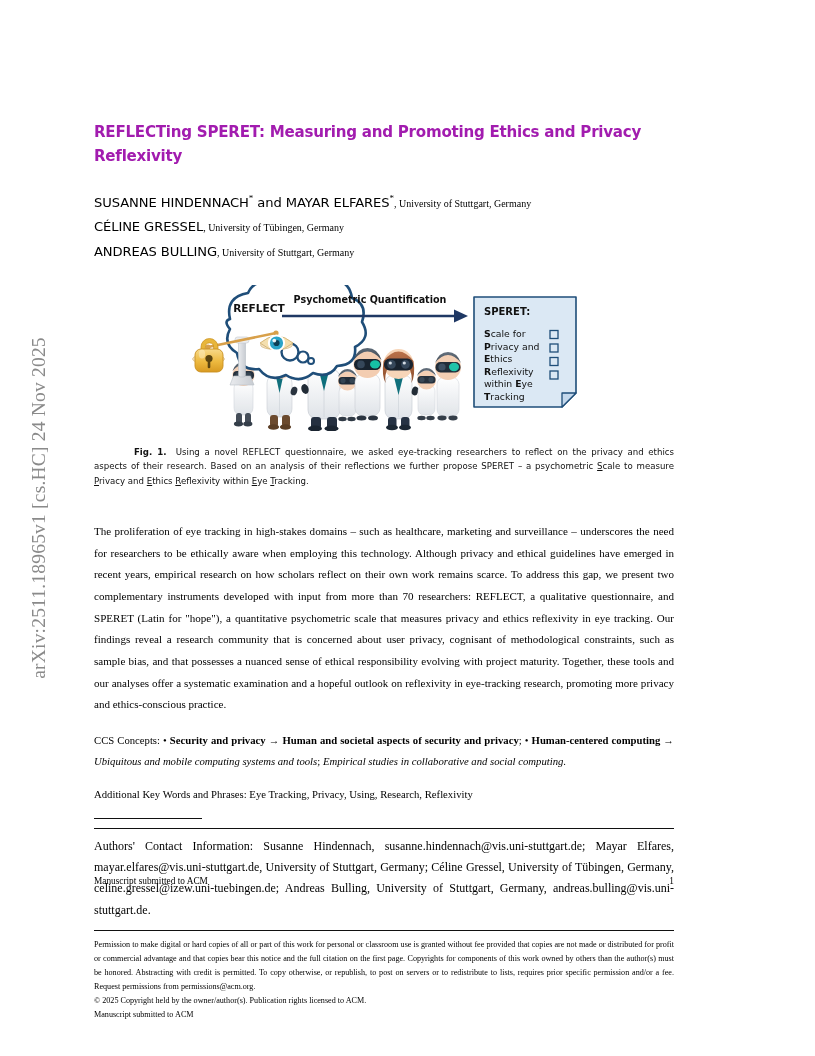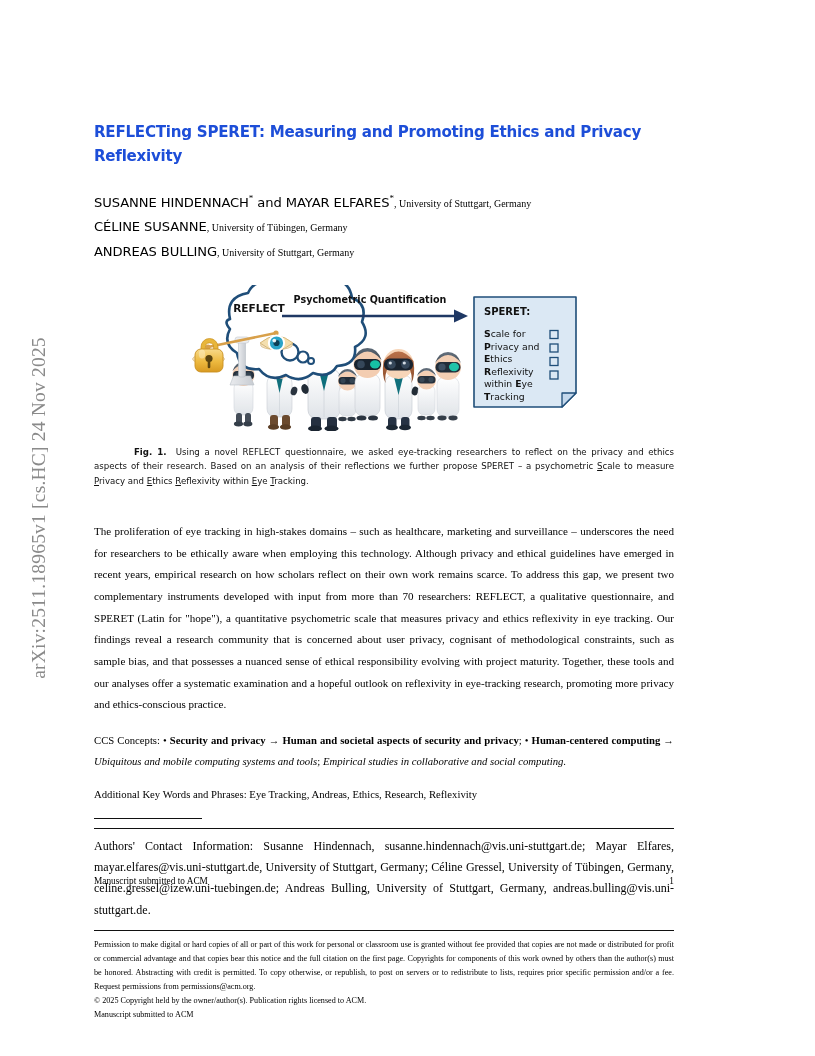--- a/index.html
+++ b/index.html
@@ -51,21 +51,21 @@
 
   
   .paper-title {
     font-family: "DejaVu Sans", "Liberation Sans", sans-serif;
     font-size: 15.1px;
     font-weight: bold;
     line-height: 1.62;
     letter-spacing: -0.25px;
     margin: 0;
     padding-top: 120px;
-    color: #1d4ed8;
+    color: #a21caf;
   }
 
   
   .authors-block {
     margin-top: 22px;
   }
   .author-line {
     font-size: 13.6px;
     line-height: 1.56;
     margin-bottom: 3.5px;
@@ -189,21 +189,21 @@
 
   <h1 class="paper-title">
     <span>REFLECTing SPERET: Measuring and Promoting Ethics and Privacy Reflexivity</span><br>
   </h1>
 
   <div class="authors-block">
     <div class="author-line">
       <span class="author-name">SUSANNE HINDENNACH</span><span class="star">*</span><span class="author-name"> and </span><span class="author-name">MAYAR ELFARES</span><span class="star">*</span><span class="author-aff">, University of Stuttgart, Germany</span>
     </div>
     <div class="author-line">
-      <span class="author-name">CÉLINE SUSANNE</span><span class="author-aff">, University of Tübingen, Germany</span>
+      <span class="author-name">CÉLINE GRESSEL</span><span class="author-aff">, University of Tübingen, Germany</span>
     </div>
     <div class="author-line">
       <span class="author-name">ANDREAS BULLING</span><span class="author-aff">, University of Stuttgart, Germany</span>
     </div>
   </div>
 
   <div class="figure-wrap">
     <div class="figure-canvas">
       <svg class="fig-svg" width="420" height="146" viewBox="0 0 420 146" xmlns="http://www.w3.org/2000/svg">
         <defs>
@@ -431,21 +431,21 @@
 
   <div class="fig-caption">
     <span class="fig-label">Fig. 1.</span>&nbsp;
     <span>Using a novel REFLECT questionnaire, we asked eye-tracking researchers to reflect on the privacy and ethics aspects of their research. Based on an analysis of their reflections we further propose SPERET – a psychometric </span><u>S</u><span>cale to measure </span><u>P</u><span>rivacy and </span><u>E</u><span>thics </span><u>R</u><span>eflexivity within </span><u>E</u><span>ye </span><u>T</u><span>racking.</span>
   </div>
 
   <div class="abstract">The proliferation of eye tracking in high-stakes domains – such as healthcare, marketing and surveillance – underscores the need for researchers to be ethically aware when employing this technology. Although privacy and ethical guidelines have emerged in recent years, empirical research on how scholars reflect on their own work remains scarce. To address this gap, we present two complementary instruments developed with input from more than 70 researchers: REFLECT, a qualitative questionnaire, and SPERET (Latin for "hope"), a quantitative psychometric scale that measures privacy and ethics reflexivity in eye tracking. Our findings reveal a research community that is concerned about user privacy, cognisant of methodological constraints, such as sample bias, and that possesses a nuanced sense of ethical responsibility evolving with project maturity. Together, these tools and our analyses offer a systematic examination and a hopeful outlook on reflexivity in eye-tracking research, promoting more privacy and ethics-conscious practice.</div>
 
   <div class="ccs"><span>CCS Concepts: • </span><b>Security and privacy</b><span> → </span><b>Human and societal aspects of security and privacy</b><span>; • </span><b>Human-centered computing</b><span> → </span><i>Ubiquitous and mobile computing systems and tools</i><span>; </span><i>Empirical studies in collaborative and social computing</i><span>.</span></div>
 
-  <div class="keywords">Additional Key Words and Phrases: Eye Tracking, Andreas, Ethics, Research, Reflexivity</div>
+  <div class="keywords">Additional Key Words and Phrases: Eye Tracking, Privacy, Using, Research, Reflexivity</div>
 
   <div class="rule-short"></div>
 
   <div class="rule-full"></div>
   <div class="footnote contact">Authors' Contact Information: Susanne Hindennach, susanne.hindennach@vis.uni-stuttgart.de; Mayar Elfares, mayar.elfares@vis.uni-stuttgart.de, University of Stuttgart, Germany; Céline Gressel, University of Tübingen, Germany, celine.gressel@izew.uni-tuebingen.de; Andreas Bulling, University of Stuttgart, Germany, andreas.bulling@vis.uni-stuttgart.de.</div>
 
   <div class="rule-full thick"></div>
   <div class="footnote permission">Permission to make digital or hard copies of all or part of this work for personal or classroom use is granted without fee provided that copies are not made or distributed for profit or commercial advantage and that copies bear this notice and the full citation on the first page. Copyrights for components of this work owned by others than the author(s) must be honored. Abstracting with credit is permitted. To copy otherwise, or republish, to post on servers or to redistribute to lists, requires prior specific permission and/or a fee. Request permissions from permissions@acm.org.</div>
   <div class="footnote permission">© 2025 Copyright held by the owner/author(s). Publication rights licensed to ACM.</div>
   <div class="footnote permission">Manuscript submitted to ACM</div>

